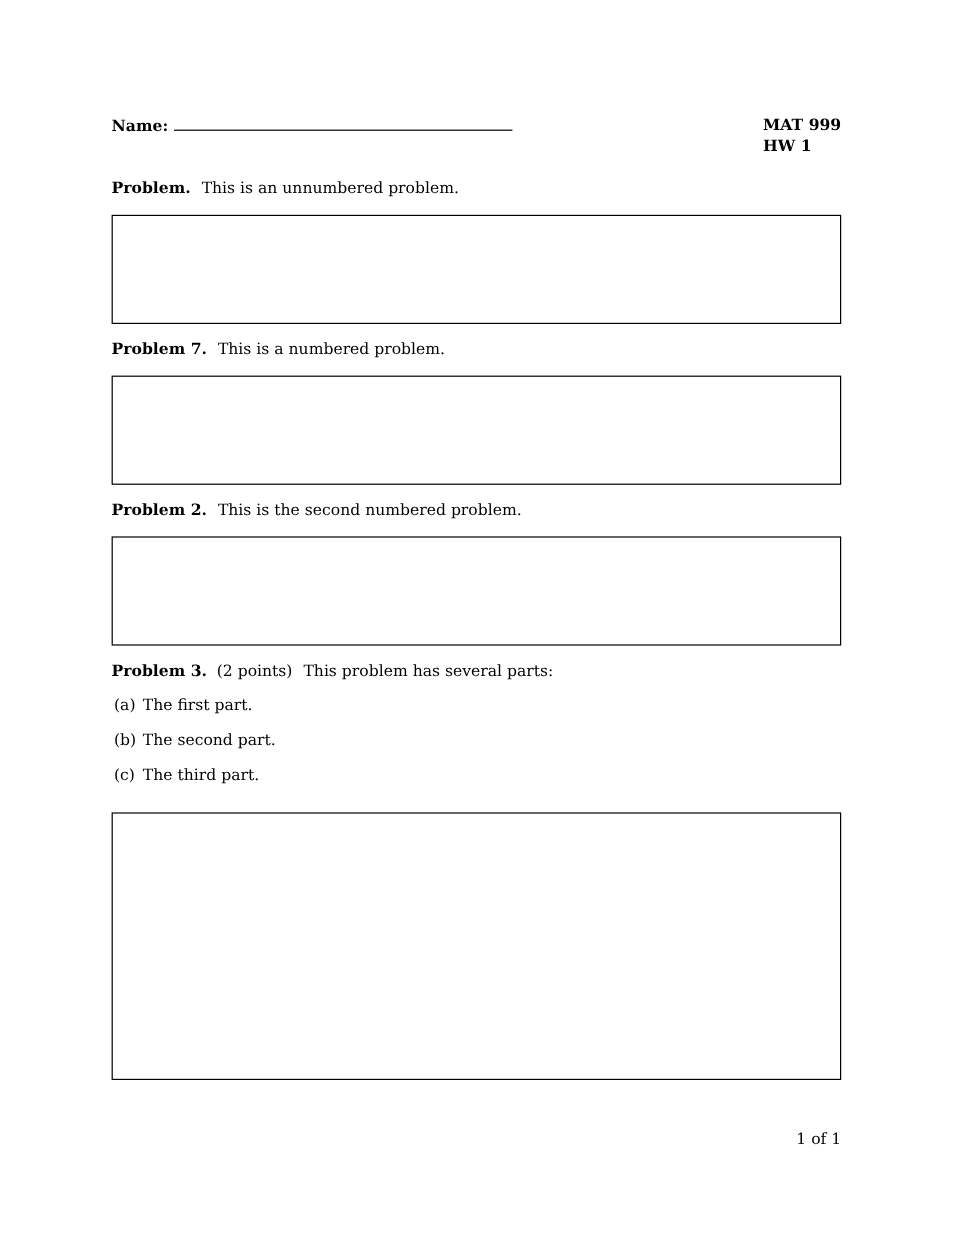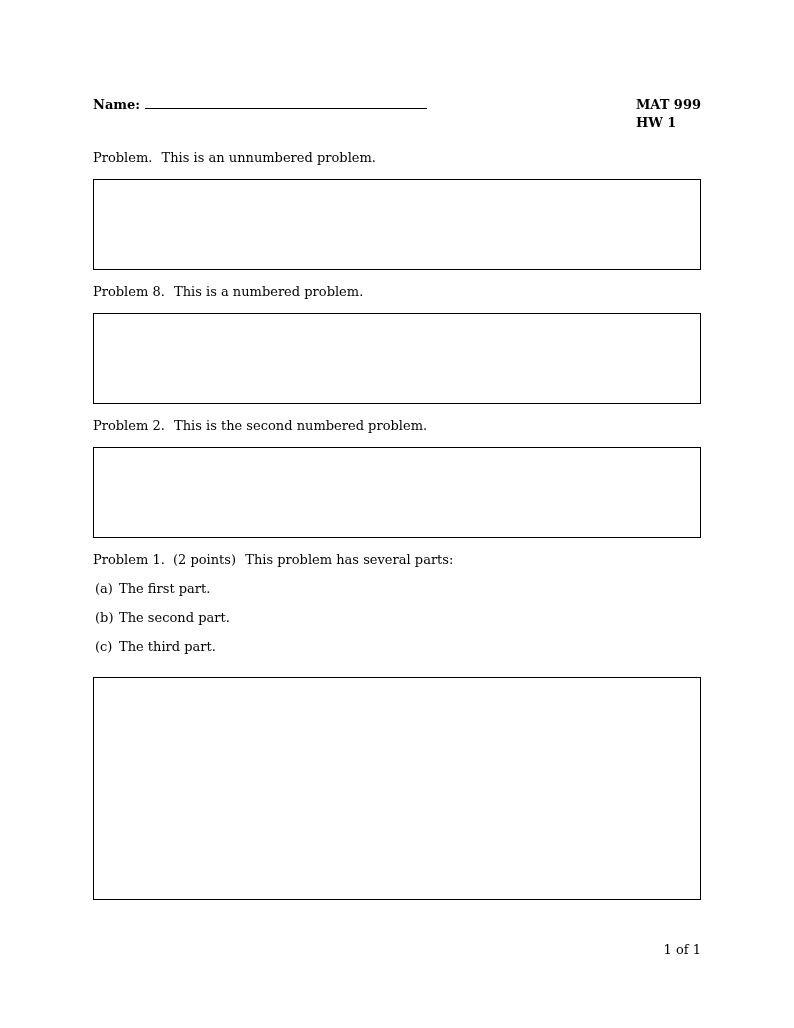--- a/index.html
+++ b/index.html
@@ -32,21 +32,21 @@
   .bold { font-weight: bold; }
   .name-line { display: flex; align-items: baseline; }
   .name-rule {
     display: inline-block;
     width: 282px;
     margin-left: 5px;
     border-bottom: 1.5px solid #000;
     height: 13px;
   }
   .problem-heading { line-height: 18px; }
-  .problem-heading .label { font-weight: normal; }
+  .problem-heading .label { font-weight: bold; }
   .heading-1 { margin-top: 17px; }
   .heading-2 { margin-top: 13px; }
   .points { margin-left: 4px; }
   .stmt { margin-left: 5px; }
   .answer-box {
     border: 1.2px solid #000;
     background: #ffffff;
   }
   .box-small { margin-top: 12px; height: 91px; }
   .box-large { margin-top: 21px; height: 223px; }
@@ -79,33 +79,33 @@
       </div>
     </div>
 
     <div class="problem-heading heading-1">
       <span class="label">Problem.</span>
       <span class="stmt">This is an unnumbered problem.</span>
     </div>
     <div class="answer-box box-small"></div>
 
     <div class="problem-heading heading-2">
-      <span class="label">Problem 8.</span>
+      <span class="label">Problem 7.</span>
       <span class="stmt">This is a numbered problem.</span>
     </div>
     <div class="answer-box box-small"></div>
 
     <div class="problem-heading heading-2">
       <span class="label">Problem 2.</span>
       <span class="stmt">This is the second numbered problem.</span>
     </div>
     <div class="answer-box box-small"></div>
 
     <div class="problem-heading heading-2">
-      <span class="label">Problem 1.</span>
+      <span class="label">Problem 3.</span>
       <span class="points">(2 points)</span>
       <span class="stmt">This problem has several parts:</span>
     </div>
 
     <div class="parts">
       <div class="part-item">
         <span class="part-marker">(a)</span>
         <span>The first part.</span>
       </div>
       <div class="part-item">

